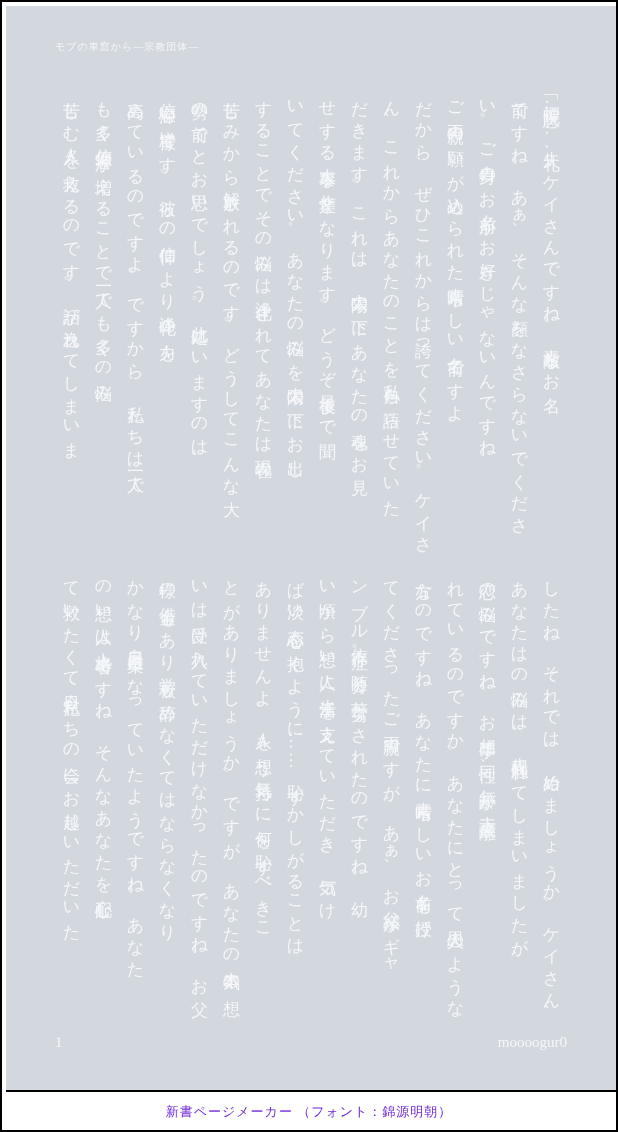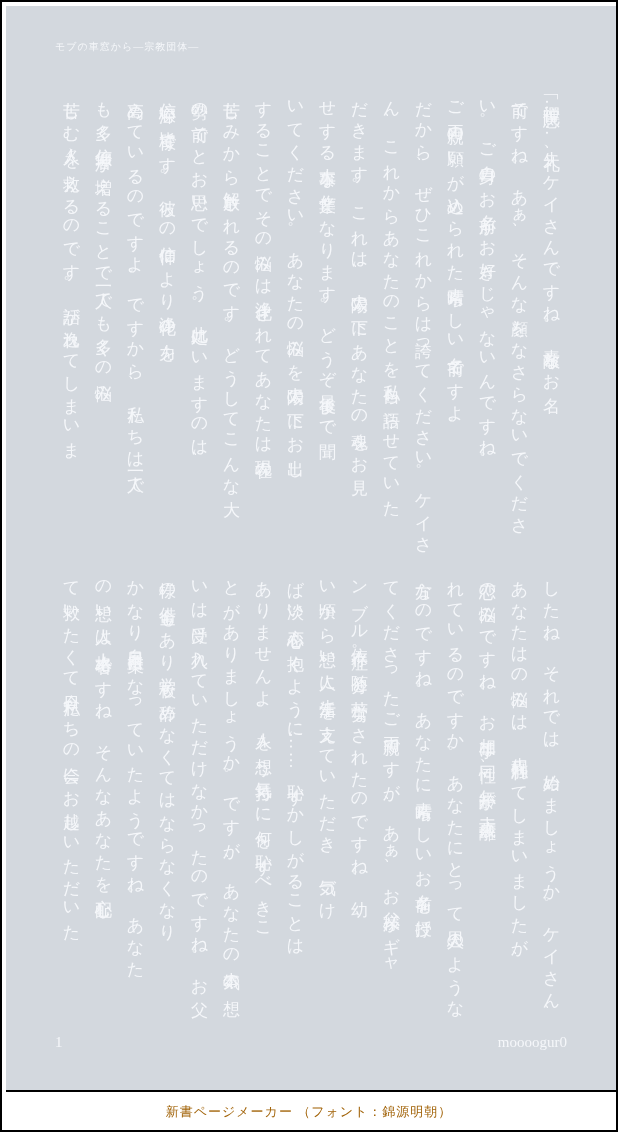--- a/index.html
+++ b/index.html
@@ -54,21 +54,21 @@
   }
   .caption-area {
     position: absolute;
     left: 0; right: 0; top: 1092px; height: 36px;
     background: #ffffff;
     display: flex;
     align-items: center;
     justify-content: center;
   }
   .caption-text {
-    color: #a16207;
+    color: #6d28d9;
     font-size: 13px;
     letter-spacing: 1px;
     white-space: nowrap;
   }
 </style>
 </head>
 <body>
 
 <div class="canvas">
 

